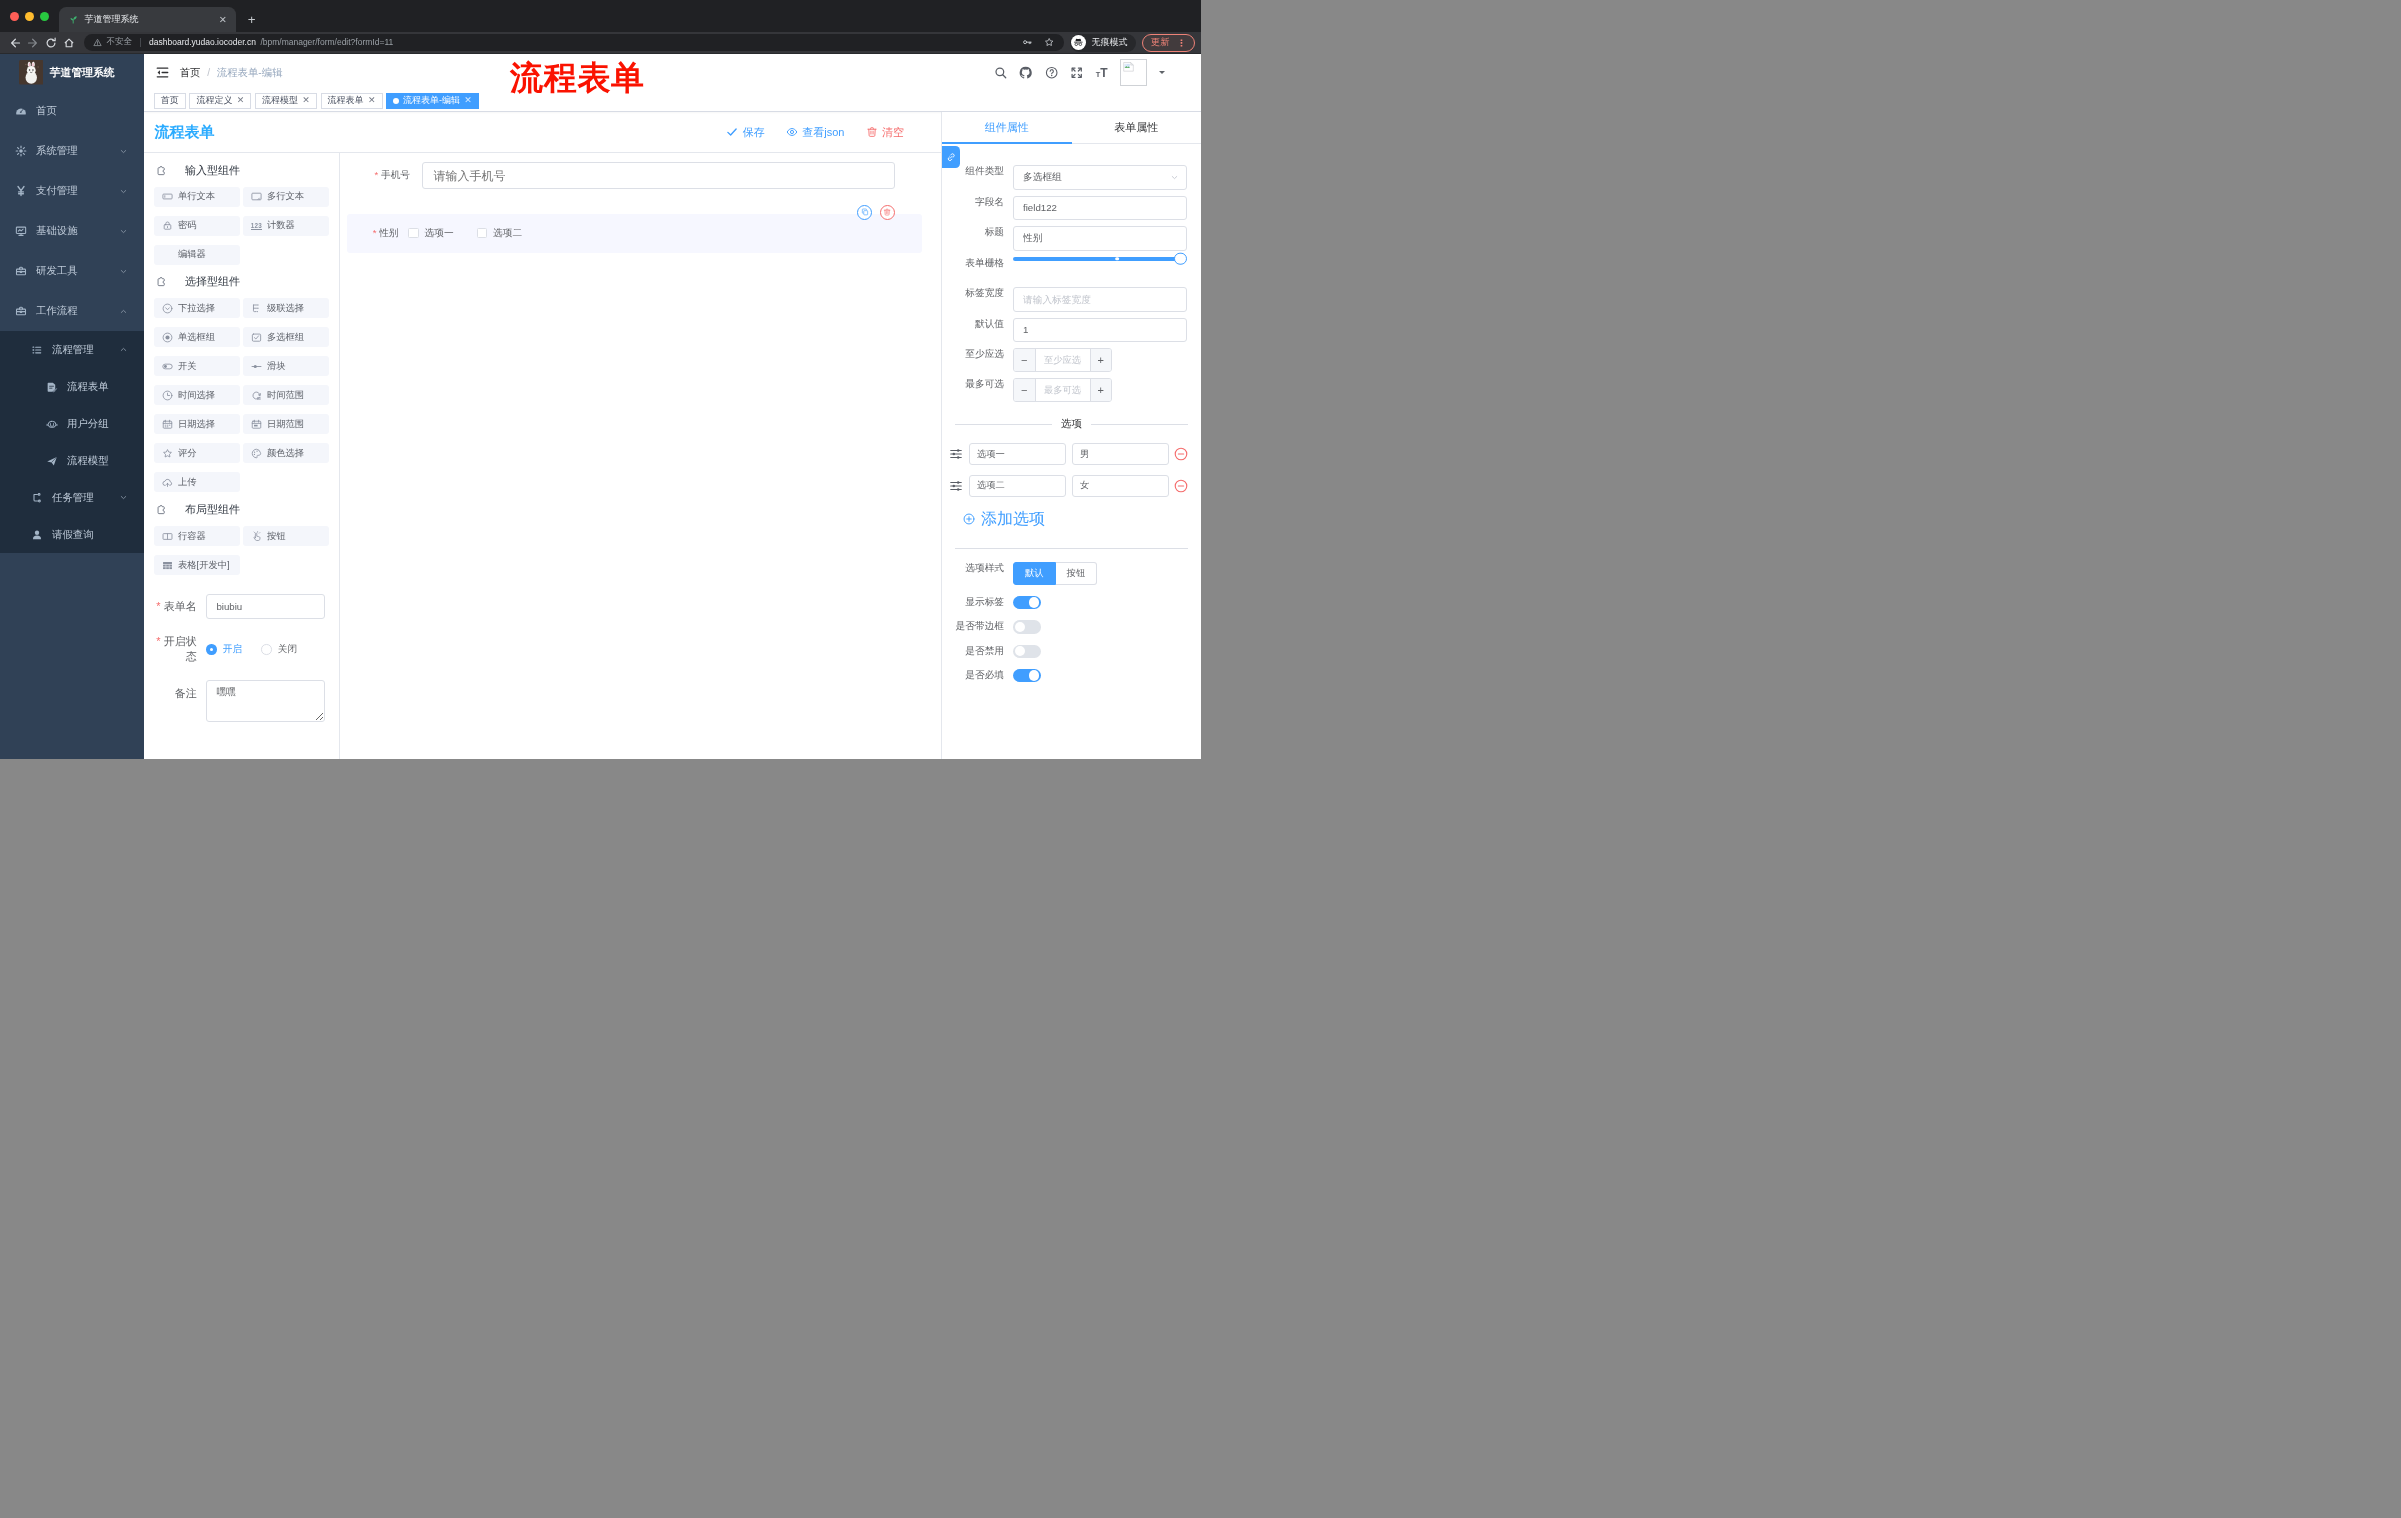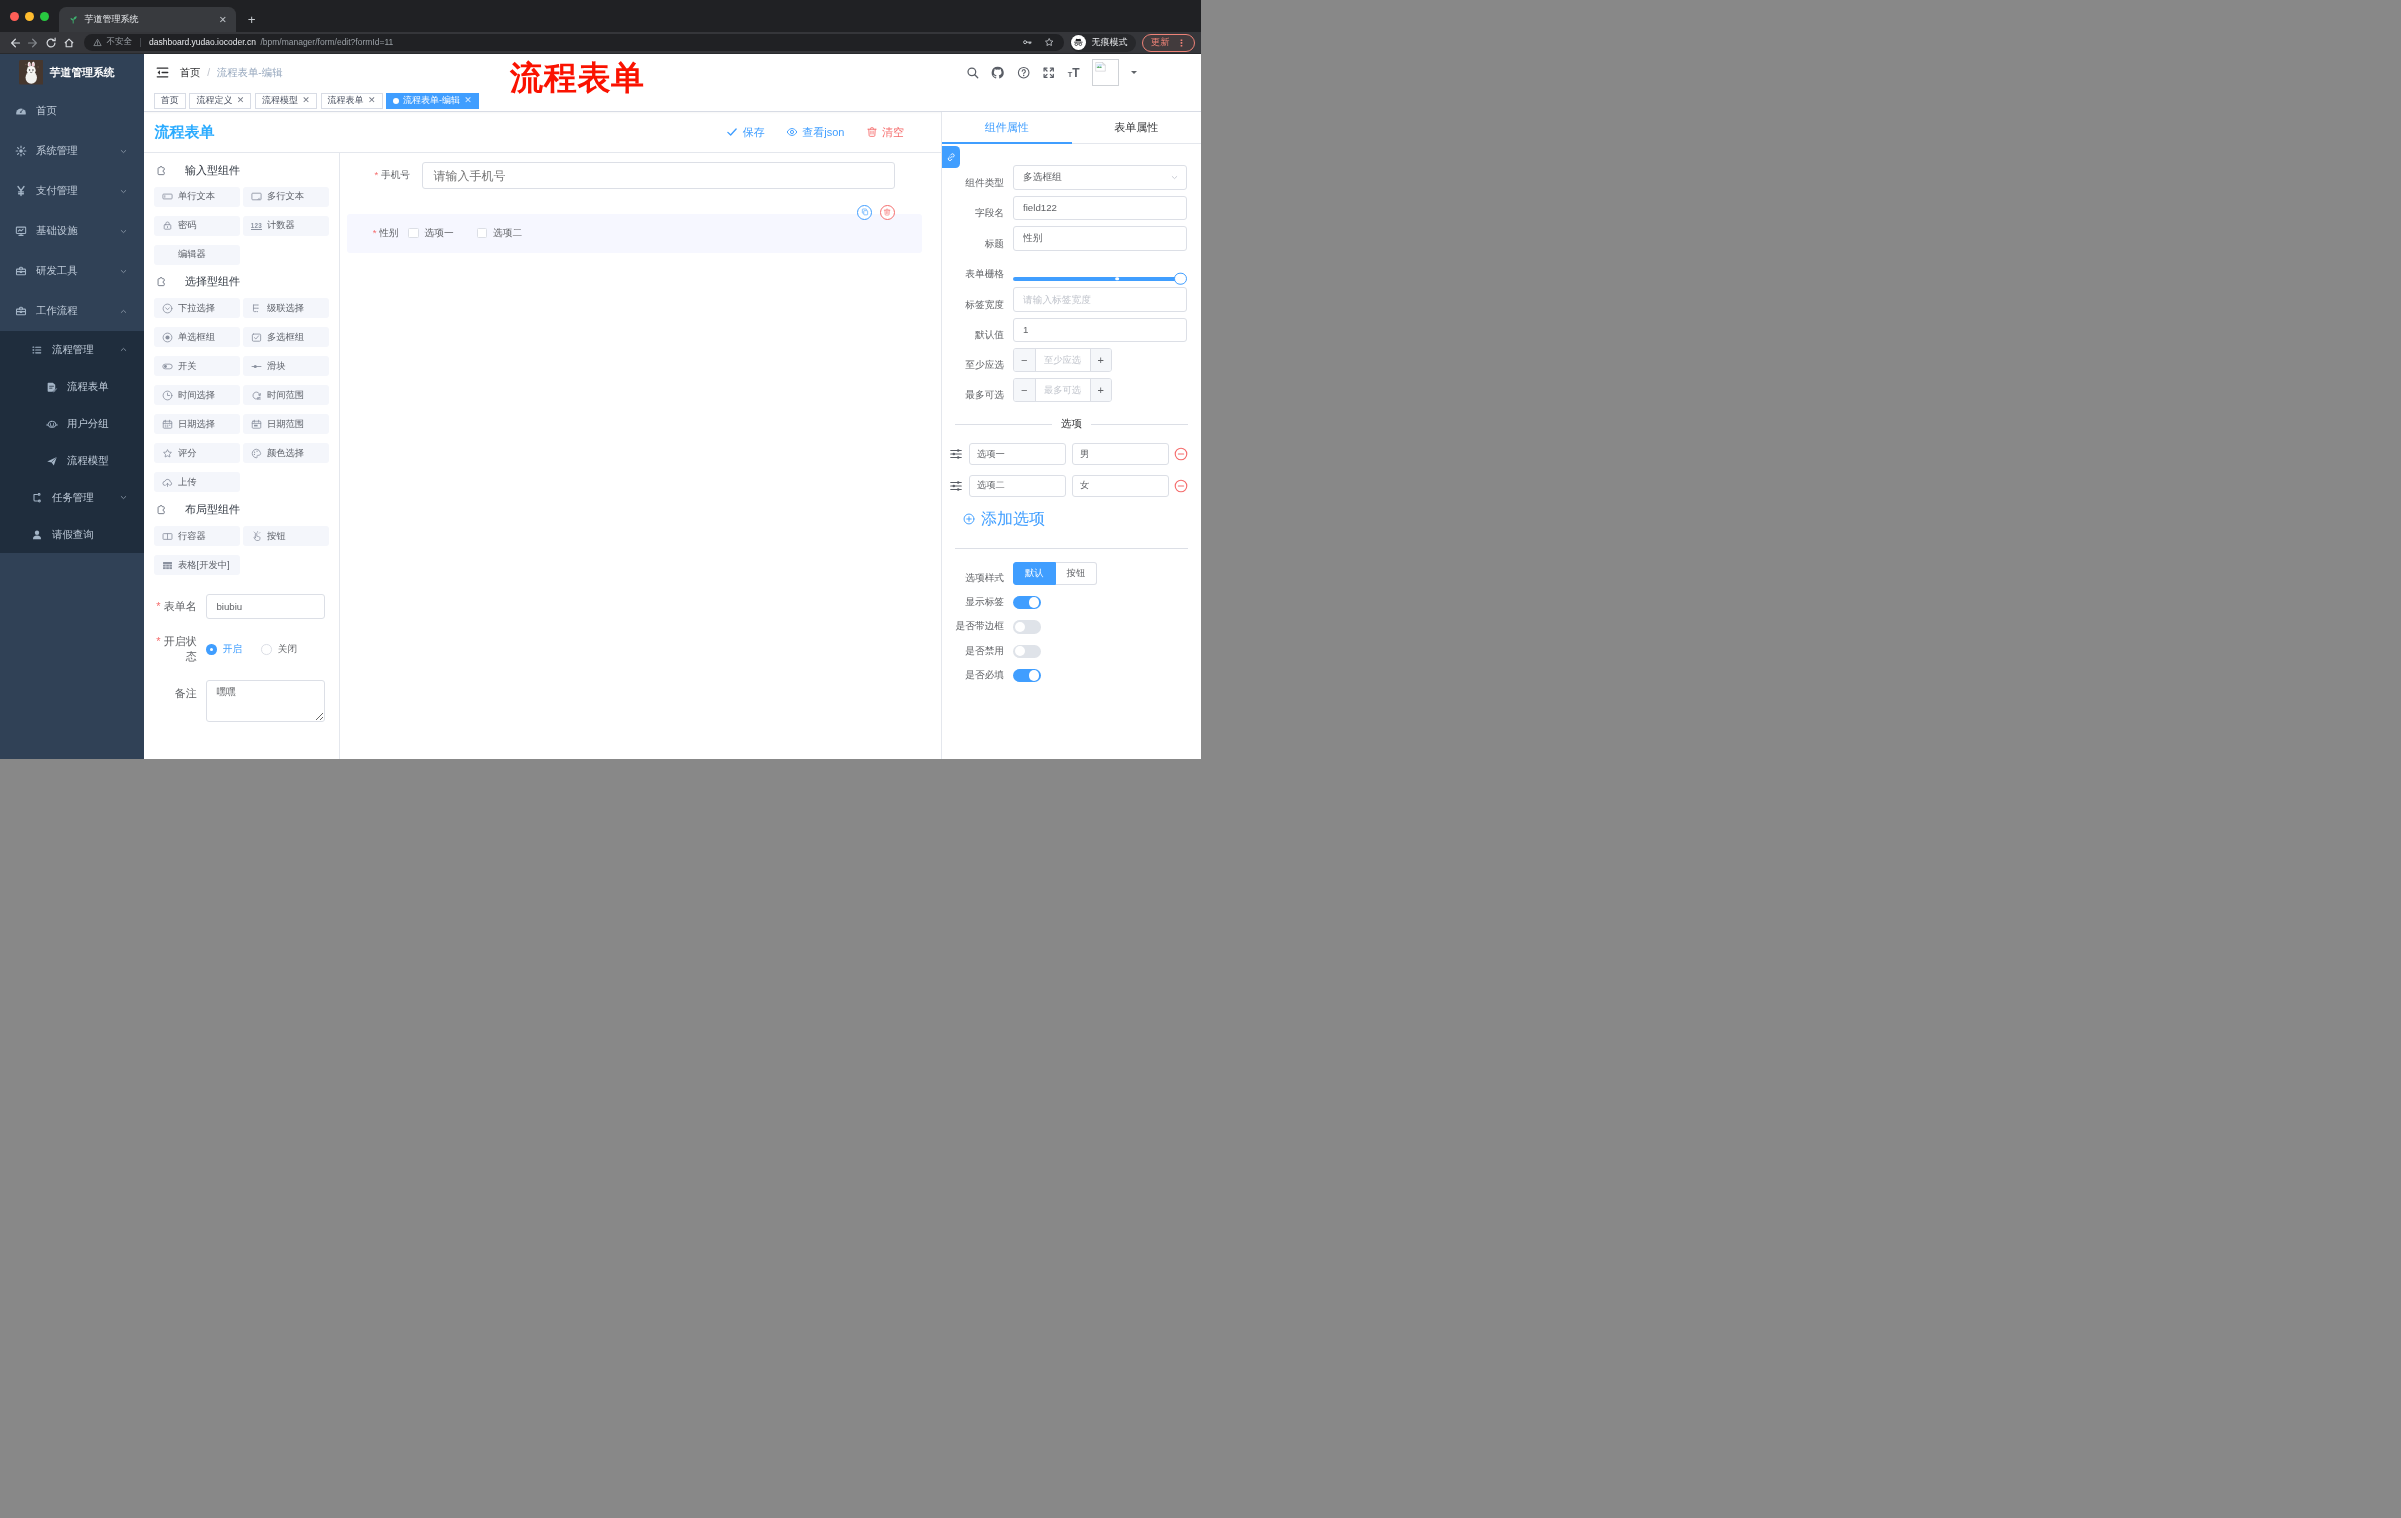--- a/index.html
+++ b/index.html
@@ -45,21 +45,21 @@
 .mi-icon{width:12px;height:12px;margin-right:9px;color:#a3b4c6;flex-shrink:0}
 .mi-label{flex:1;white-space:nowrap}
 .mi-arrow{width:9px;height:9px;margin-right:16.3px;color:#8a97a6}
 
 .main{flex:1;display:flex;flex-direction:column;position:relative;min-width:0;background:#fff}
 .navbar{height:37px;display:flex;align-items:center;background:#fff}
 .hamburger{width:15px;height:15px;margin:0 9.7px 0 11px;color:#303133;cursor:pointer}
 .crumb{font-size:10.4px;display:flex;gap:6.7px;align-items:center;color:#303133}
 .crumb .sep{color:#c0c4cc}
 .crumb .cur{color:#97a8be}
-.nav-right{margin-left:auto;display:flex;align-items:center;gap:12px;padding-right:64px;color:#5a5e66}
+.nav-right{margin-left:auto;display:flex;align-items:center;gap:12px;padding-right:36px;color:#5a5e66}
 .nav-ic{width:13.4px;height:13.4px;cursor:pointer}
 .tt{font-weight:bold;font-size:12px;cursor:pointer;line-height:1}
 .tt .t-small{font-size:7.4px}
 .avatar-box{width:27.5px;height:27.5px;border:0.7px solid #cfd2d6;background:#fff;padding:2.2px;display:flex;align-items:flex-start;cursor:pointer}
 .avatar-box svg{width:11px;height:9.7px}
 .caret-down{width:0;height:0;border:3.3px solid transparent;border-top-color:#5f6368;margin-top:3.7px;cursor:pointer}
 .red-note{position:absolute;left:366px;top:1.5px;font-size:33px;font-weight:bold;color:#fa1200;z-index:6;letter-spacing:0.7px;pointer-events:none}
 
 .tags-row{height:21px;border-bottom:0.7px solid #d8dce5;display:flex;align-items:center;padding-left:9.7px;gap:3.7px;background:#fff;box-shadow:0 0.7px 2.2px rgba(0,21,41,.06)}
 .tag{height:16.3px;display:inline-flex;align-items:center;border:0.7px solid #d8dce5;background:#fff;color:#495060;font-size:9px;padding:0 6px;gap:3.7px;cursor:pointer;white-space:nowrap}
@@ -122,21 +122,21 @@
 
 
 .right-panel{width:260px;border-left:0.7px solid #e4e7ed;flex-shrink:0;position:relative;overflow:hidden;background:#fff}
 .ptabs{height:32px;display:flex;border-bottom:0.7px solid #e4e7ed}
 .ptab{flex:1;display:flex;align-items:center;justify-content:center;font-size:11px;color:#303133;cursor:pointer;position:relative}
 .ptab.active{color:#409eff}
 .ptab.active::after{content:"";position:absolute;left:0;right:0;bottom:-0.7px;height:1.5px;background:#409eff}
 .link-tag{position:absolute;left:0;top:34px;width:18px;height:22px;background:#409eff;border-radius:0 4.5px 4.5px 0;display:flex;align-items:center;justify-content:center;color:#fff;cursor:pointer;z-index:2}
 .link-tag svg{width:10.4px;height:10.4px}
 .panel-body{padding-top:15px}
-.prow{display:flex;align-items:flex-end;margin:6px 14px 6px 0}
+.prow{display:flex;align-items:flex-start;margin:6px 14px 6px 0}
 .prow-label{width:71px;text-align:right;padding-right:9px;font-size:9.7px;color:#606266;flex-shrink:0}
 .prow-ctl{flex:1;min-width:0;display:flex;align-items:center}
 .select{width:100%;height:24.5px;border:0.7px solid #dcdfe6;border-radius:3px;display:flex;align-items:center;padding:0 7.4px 0 9px;font-size:9.7px;color:#606266;cursor:pointer}
 .sel-arrow{margin-left:auto;width:9px;height:9px;color:#c0c4cc}
 .slider{position:relative;height:4.5px;background:#409eff;border-radius:2.2px;flex:1;margin-right:6px}
 .slider .stop{position:absolute;left:62%;top:50%;transform:translate(-50%,-50%);width:3.7px;height:3.7px;background:#fff;border-radius:50%}
 .slider .handle{position:absolute;right:-6px;top:50%;transform:translateY(-50%);width:12.6px;height:12.6px;background:#fff;border:1.9px solid #409eff;border-radius:50%}
 .stepper{display:flex;width:99px;height:24px;border:0.7px solid #dcdfe6;border-radius:3px;overflow:hidden;background:#fff}
 .step-btn{width:21.5px;background:#f5f7fa;display:flex;align-items:center;justify-content:center;color:#606266;font-size:11px;flex-shrink:0;cursor:pointer}
 .step-btn.minus{border-right:0.7px solid #dcdfe6}

